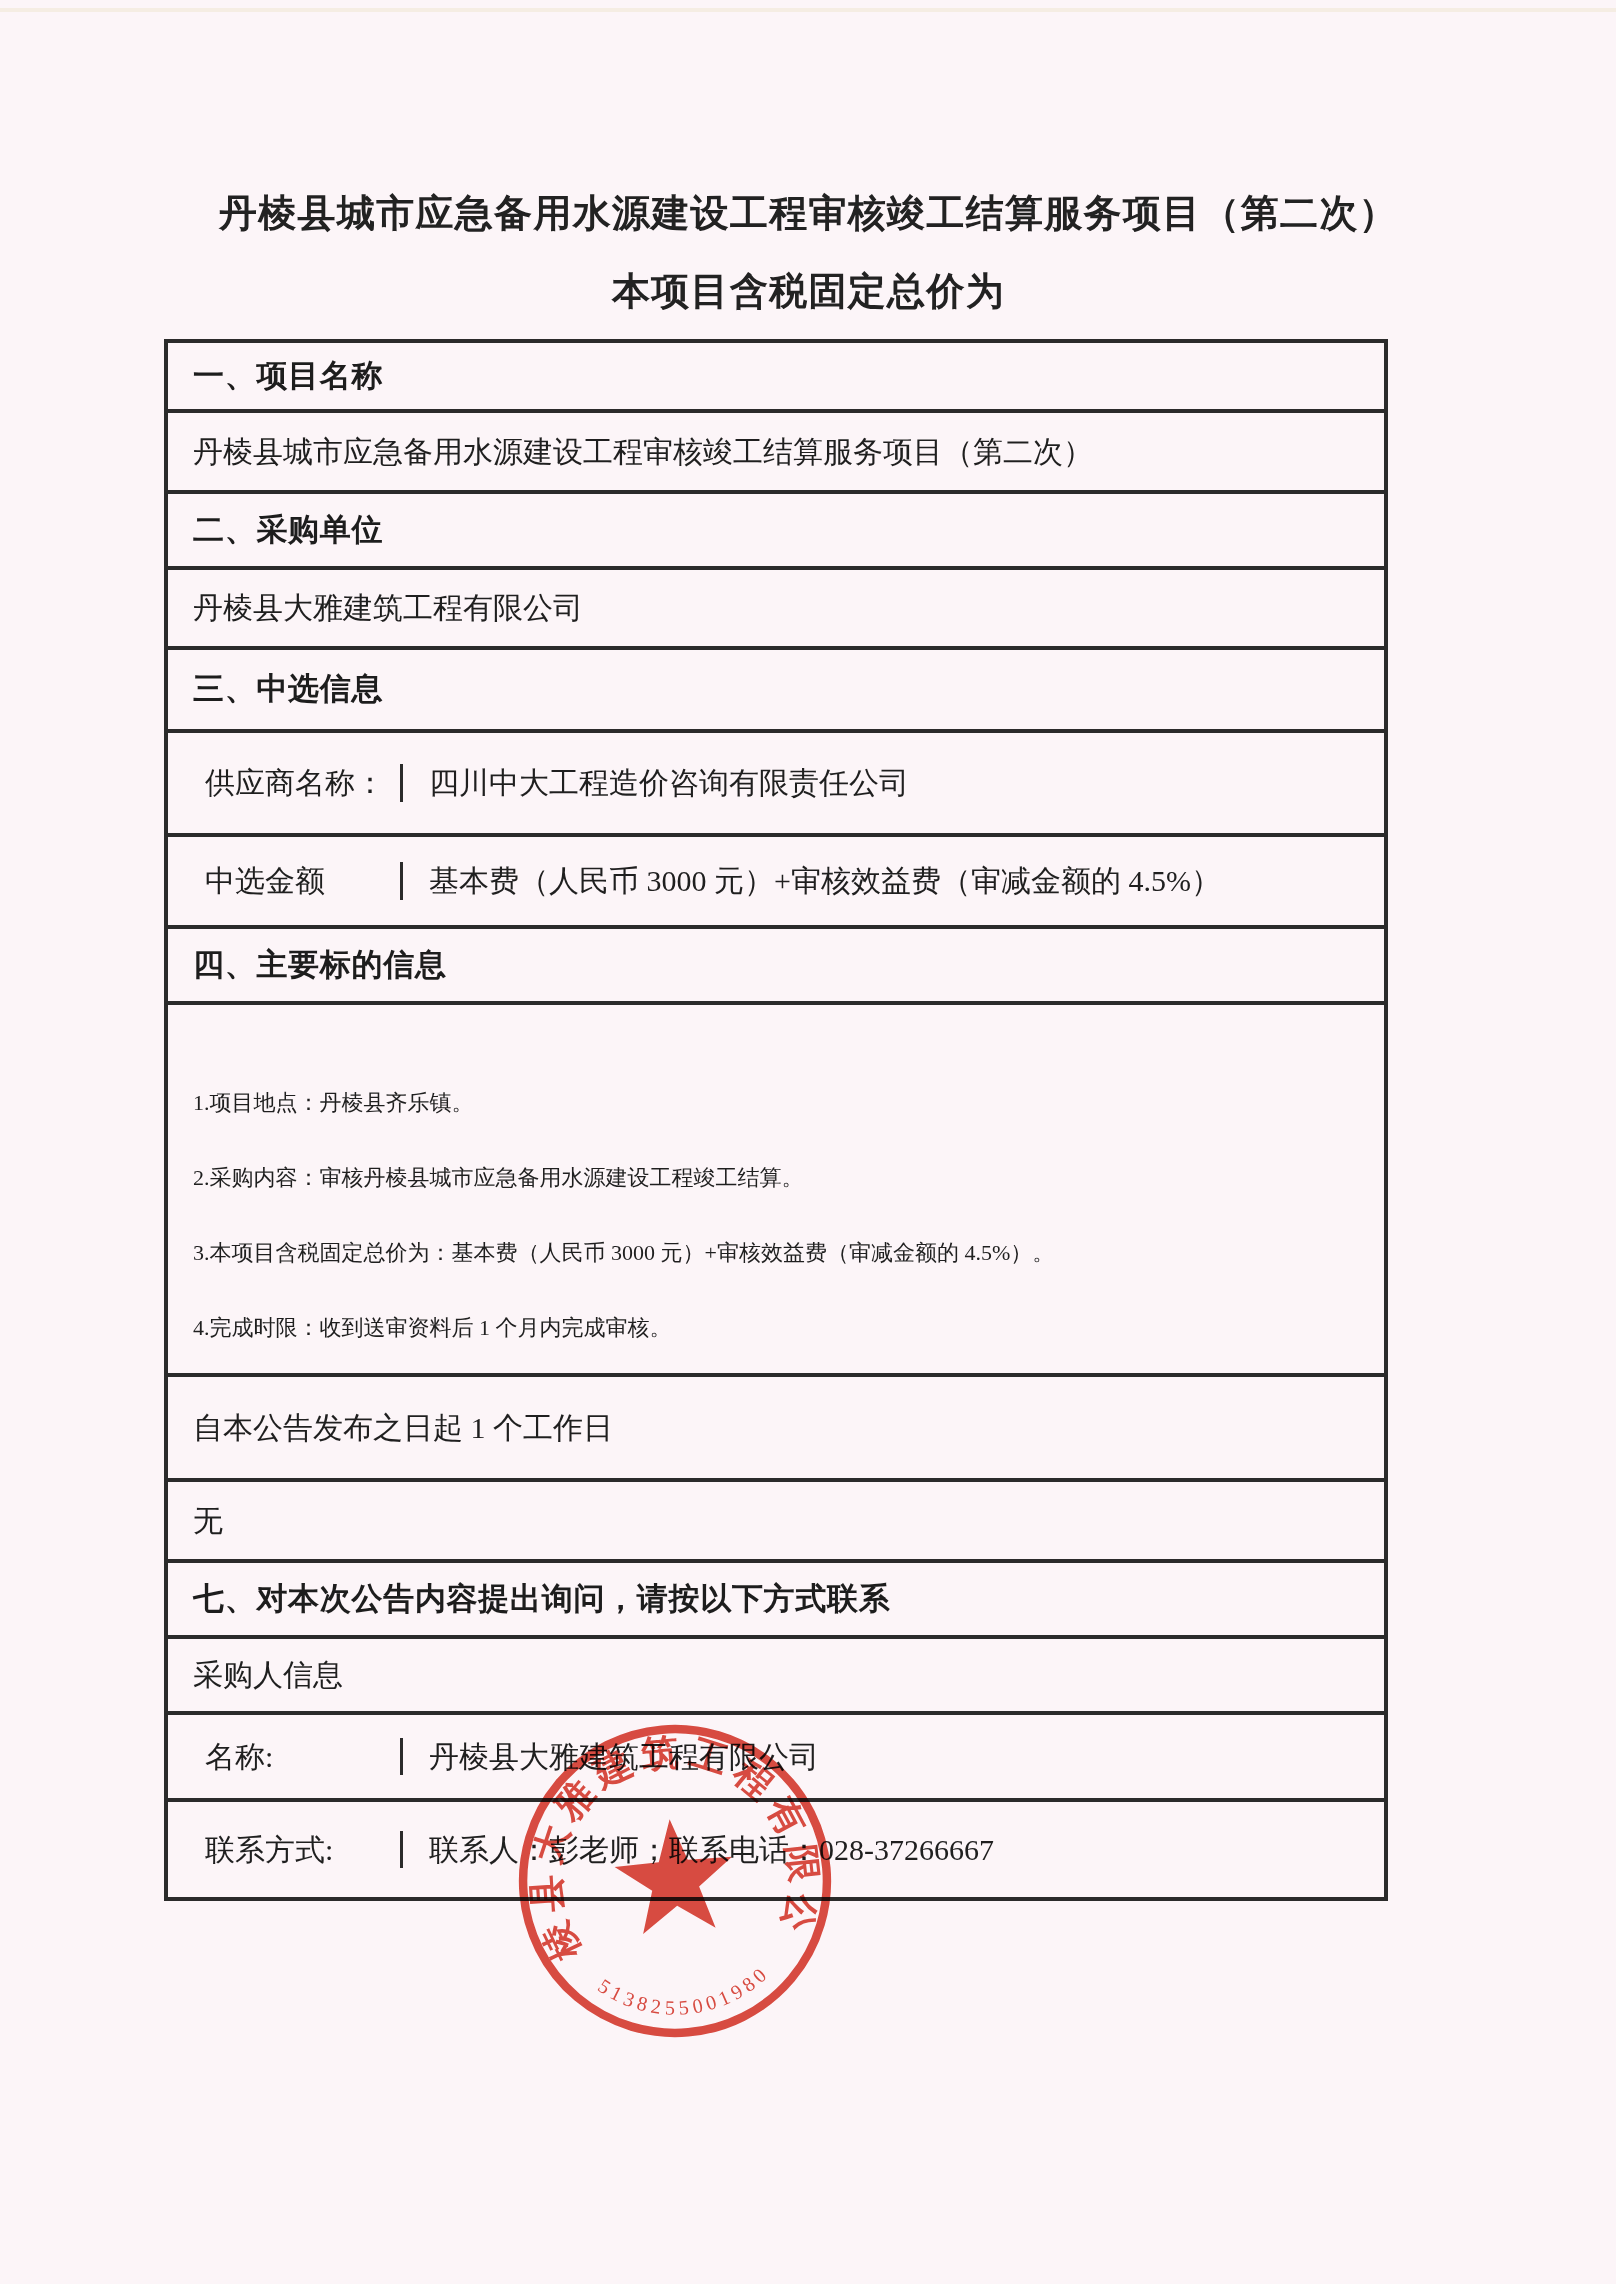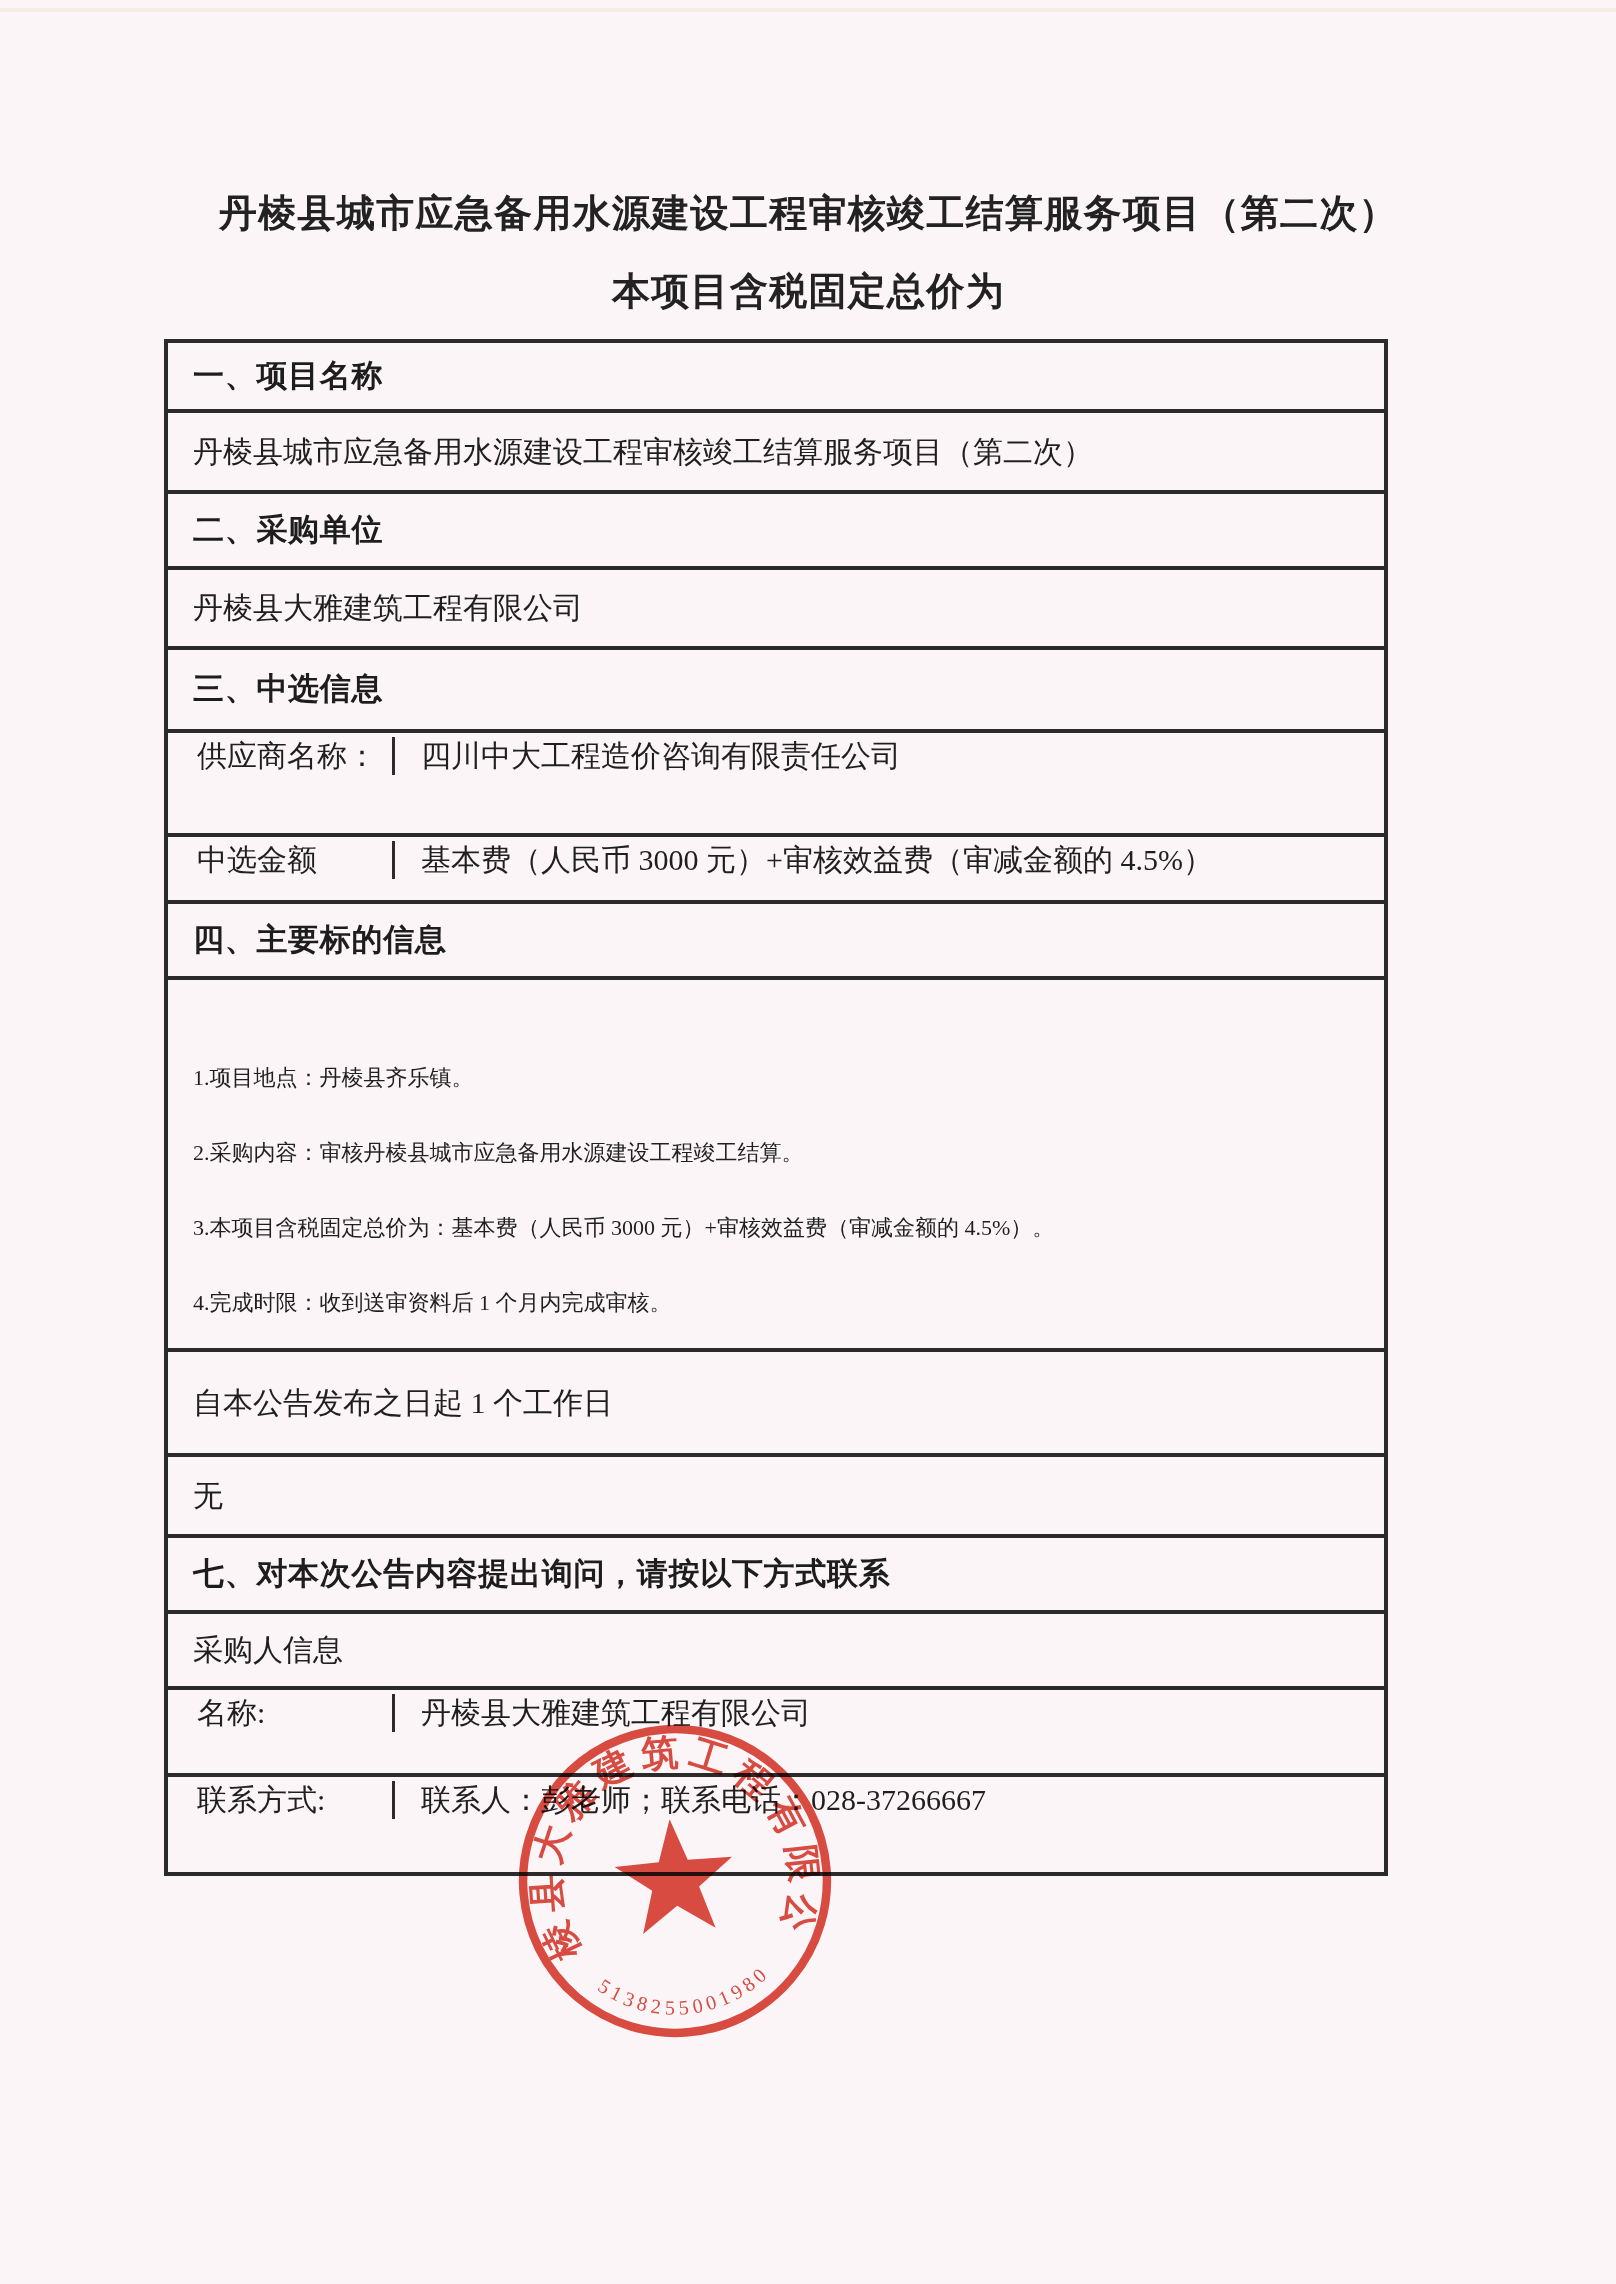--- a/index.html
+++ b/index.html
@@ -25,21 +25,21 @@
   .row{
     box-sizing:border-box;border-bottom:4.6px solid #2b2b2b;
     display:flex;align-items:center;font-size:30px;line-height:1.25;
   }
   .row:last-child{border-bottom:none;}
   .row .pad{padding-left:25px;padding-right:19.6px;}
   .row.heading{
     font-family:"Liberation Sans","DejaVu Sans",sans-serif;
     font-weight:700;font-size:31px;color:#1d1d1d;letter-spacing:0.7px;
   }
-  .row.pair{padding:4px;align-items:flex-start;}
+  .row.pair{padding:12px;align-items:center;}
   .cell{box-sizing:border-box;display:flex;align-items:center;}
   .cell.label{width:223px;border-right:3.9px solid #2b2b2b;padding-left:25px;flex:none;}
   .cell.value{flex:1;padding-left:26px;padding-right:19.6px;}
   .row.content{display:block;padding:60px 26px 0 25px;}
   .row.content .cline{height:75px;display:flex;align-items:center;font-size:22px;}
   .seal{
     position:absolute;left:512px;top:1718px;width:326px;height:326px;
     mix-blend-mode:multiply;opacity:.9;transform:rotate(-5deg);
     pointer-events:none;
   }
@@ -70,21 +70,21 @@
   <div class="row" style="height:80px">
     <span class="pad">丹棱县大雅建筑工程有限公司</span>
   </div>
   <div class="row heading" style="height:83px">
     <span class="pad">三、中选信息</span>
   </div>
   <div class="row pair" style="height:104px">
     <div class="cell label">供应商名称：</div>
     <div class="cell value">四川中大工程造价咨询有限责任公司</div>
   </div>
-  <div class="row pair" style="height:67px">
+  <div class="row pair" style="height:92px">
     <div class="cell label">中选金额</div>
     <div class="cell value">基本费（人民币 3000 元）+审核效益费（审减金额的 4.5%）</div>
   </div>
   <div class="row heading" style="height:76px">
     <span class="pad">四、主要标的信息</span>
   </div>
   <div class="row content" style="height:372px">
     <div class="cline">1.项目地点：丹棱县齐乐镇。</div>
     <div class="cline">2.采购内容：审核丹棱县城市应急备用水源建设工程竣工结算。</div>
     <div class="cline">3.本项目含税固定总价为：基本费（人民币 3000 元）+审核效益费（审减金额的 4.5%）。</div>

